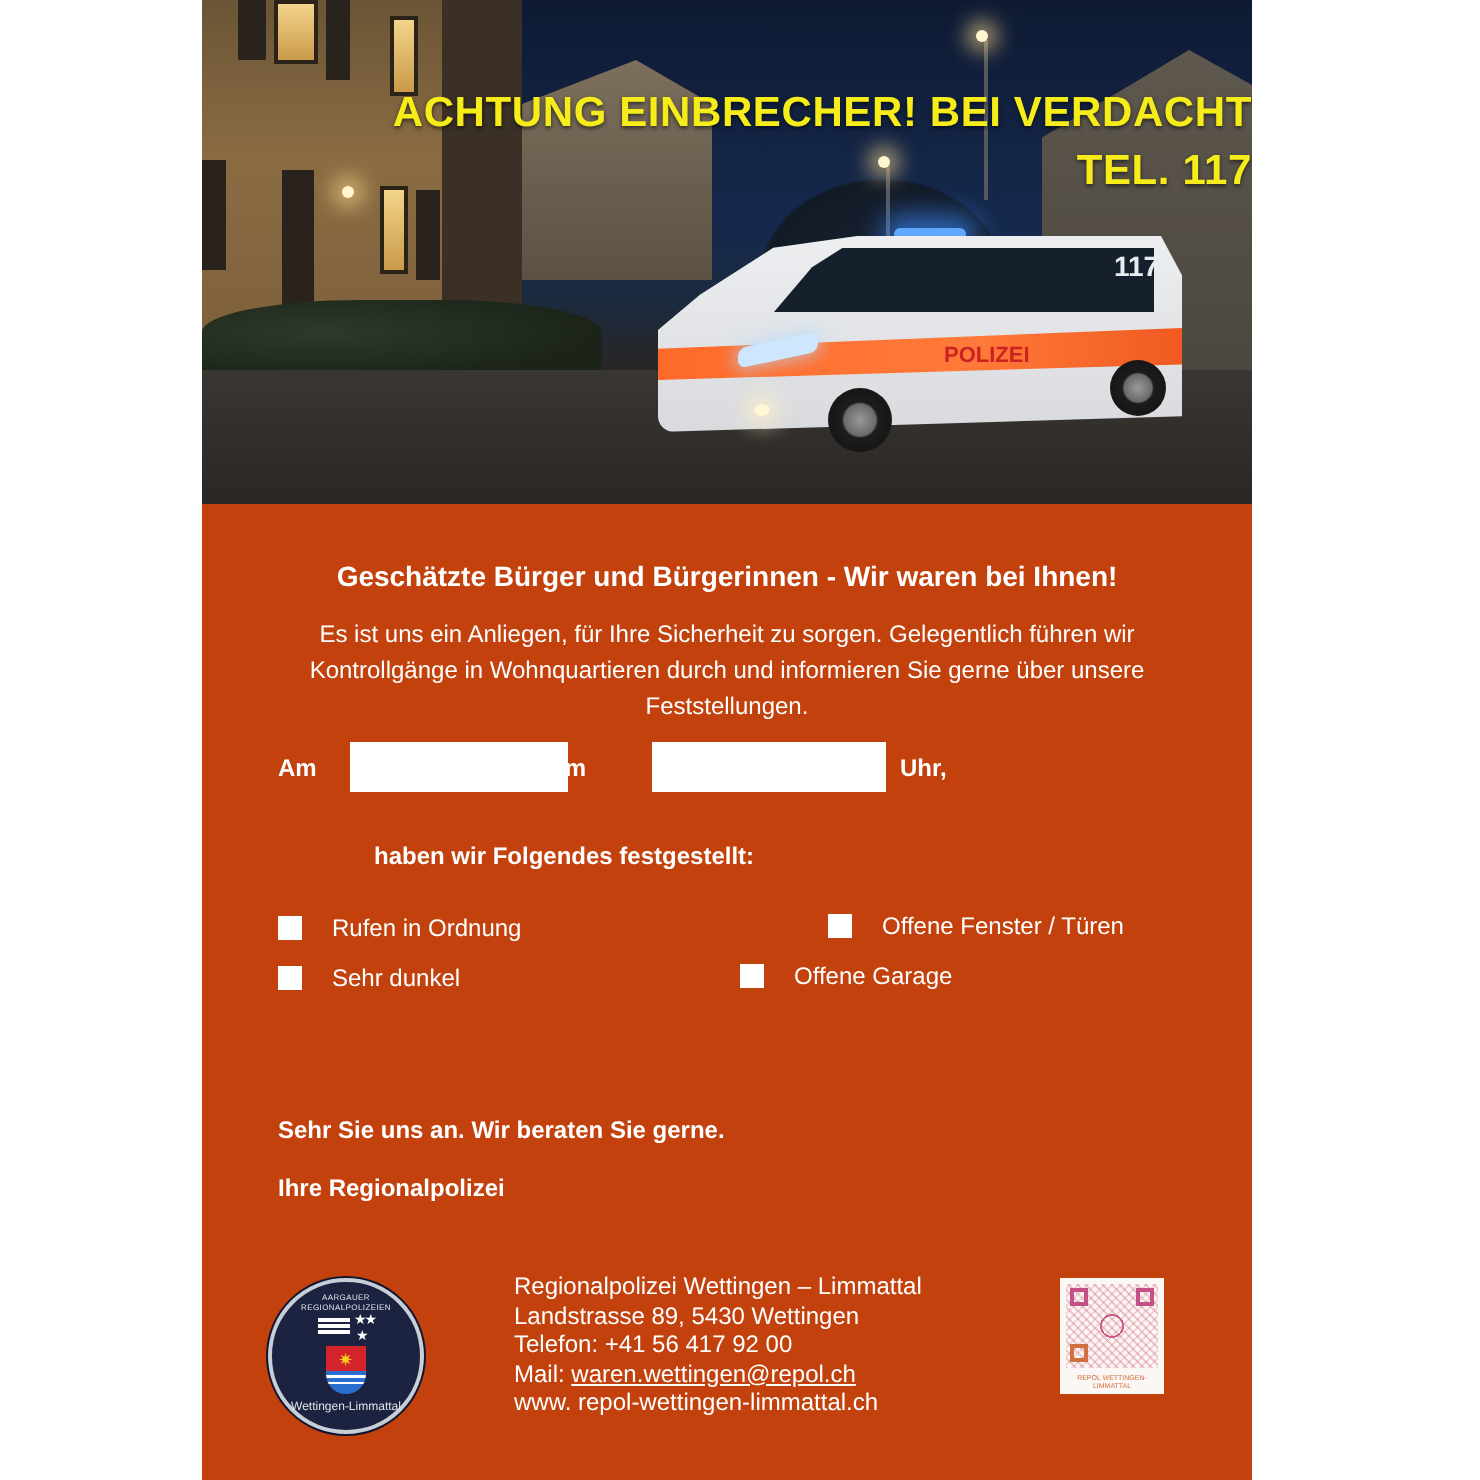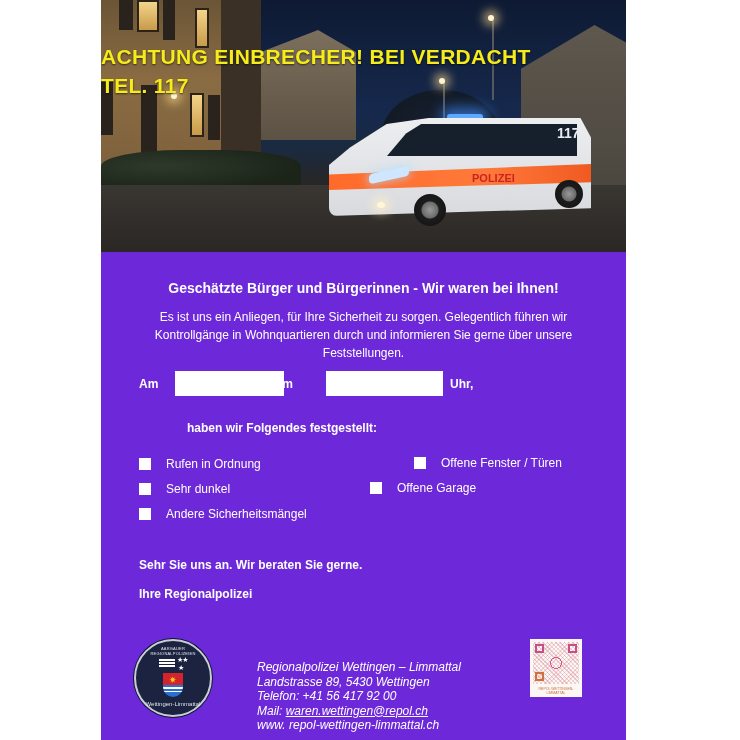--- a/index.html
+++ b/index.html
@@ -44,26 +44,26 @@
           background: radial-gradient(circle,#9a9a9a 0%,#6a6a6a 35%,#1c1c1c 40%,#111 100%); }
   .van .beacon { position: absolute; left: 118px; top: 14px; width: 36px; height: 6px; border-radius: 3px;
           background: #5fa8ff; box-shadow: 0 0 14px 6px rgba(60,140,255,0.7); }
   .van .polizei { position: absolute; left: 143px; top: 72px; font-weight: bold; font-size: 11px; color: #c22; }
   .van .num { position: absolute; left: 228px; top: 25px; font-weight: bold; font-size: 14px; color: #e8ecf0; }
   .van .headlight { position: absolute; left: 40px; top: 70px; width: 40px; height: 10px;
           background: #cfe6ff; border-radius: 4px; box-shadow: 0 0 8px 2px rgba(180,220,255,0.6); transform: skewY(-12deg); }
   .van .fog { position: absolute; left: 48px; top: 102px; width: 8px; height: 6px; border-radius: 50%; background: #fff6d6;
           box-shadow: 0 0 10px 5px rgba(255,240,200,0.7); }
 
-  .headline { position: absolute; left: 0; top: 42px; width: 525px; text-align: left;
+  .headline { position: absolute; left: 0; top: 42px; width: 525px; text-align: right;
           color: #f5ec1a; font-weight: bold; font-size: 21px; line-height: 29px; letter-spacing: 0.3px;
           text-shadow: 0 1px 2px rgba(0,0,0,0.6); }
 
   
-  .panel { position: absolute; left: 0; top: 252px; width: 525px; height: 488px; background: #6d28d9; color: #ffffff; }
+  .panel { position: absolute; left: 0; top: 252px; width: 525px; height: 488px; background: #c2410c; color: #ffffff; }
 
   .greeting { position: absolute; left: 0; top: 28px; width: 525px; text-align: center;
           font-weight: bold; font-size: 14px; }
   .intro { position: absolute; left: 35px; top: 56px; width: 455px; text-align: center;
           font-size: 12px; line-height: 18px; }
 
   .dt-row { position: absolute; left: 0; top: 119px; width: 525px; height: 25px; }
   .dt-row .lbl { position: absolute; top: 6px; font-weight: bold; font-size: 12px; }
   .dt-row input { position: absolute; top: 0; height: 25px; border: none; background: #ffffff; outline: none;
           font-family: "Liberation Sans", sans-serif; font-size: 12px; padding: 0 4px; color: #222; }
@@ -83,21 +83,21 @@
   .badge .flag { position: absolute; left: 23px; top: 18px; width: 16px; height: 9px;
           background: repeating-linear-gradient(180deg,#fff 0 2px,#1b2340 2px 3px); }
   .badge .stars { position: absolute; left: 41px; top: 15px; font-size: 7px; color: #fff; letter-spacing: -1px; }
   .badge .shield { position: absolute; left: 27px; top: 32px; width: 20px; height: 24px;
           background: linear-gradient(180deg,#d2242a 0 52%, #2a6fd0 52% 60%, #ffffff 60% 66%, #2a6fd0 66% 74%, #ffffff 74% 80%, #2a6fd0 80%);
           border-radius: 0 0 10px 10px; }
   .badge .sun { position: absolute; left: 33px; top: 34px; font-size: 9px; color: #f5d020; }
   .badge .ring-top { position: absolute; left: 8px; top: 5px; width: 58px; text-align: center; font-size: 4px; color: #dfe3ea; letter-spacing: 0.2px; }
   .badge .ring-bot { position: absolute; left: 8px; top: 60px; width: 58px; text-align: center; font-size: 6px; color: #dfe3ea; }
 
-  .contact { position: absolute; left: 156px; top: 408px; font-size: 12px; line-height: 14.5px; font-style: italic; }
+  .contact { position: absolute; left: 156px; top: 384px; font-size: 12px; line-height: 14.5px; }
   .contact a { color: #ffffff; text-decoration: underline; }
 
   .qr { position: absolute; left: 429px; top: 387px; width: 52px; height: 58px; background: #fbf7f4; padding: 3px; }
   .qr .code { position: absolute; left: 3px; top: 3px; width: 46px; height: 42px;
           background:
             radial-gradient(circle at 50% 50%, transparent 5px, #d05a8a 5px 6px, transparent 6px),
             repeating-linear-gradient(45deg, rgba(200,110,160,0.35) 0 1px, transparent 1px 3px),
             repeating-linear-gradient(-45deg, rgba(230,140,110,0.30) 0 1px, transparent 1px 3px); }
   .qr .fin { position: absolute; width: 9px; height: 9px; border: 2px solid #c45088; }
   .qr .cap { position: absolute; left: 2px; top: 48px; width: 48px; text-align: center; font-size: 3.5px; color: #d07040; }
@@ -163,24 +163,20 @@
     <div class="found">haben wir Folgendes festgestellt:</div>
 
     <label class="check" style="left:38px;top:204px;">
       <span class="box"></span>
       <span class="txt">Rufen in Ordnung</span>
     </label>
     <label class="check" style="left:38px;top:229px;">
       <span class="box"></span>
       <span class="txt">Sehr dunkel</span>
     </label>
-    <label class="check" style="left:38px;top:254px;">
-      <span class="box"></span>
-      <span class="txt">Andere Sicherheitsmängel</span>
-    </label>
     <label class="check" style="left:269px;top:203px;margin-left:44px;">
       <span class="box"></span>
       <span class="txt">Offene Fenster / Türen</span>
     </label>
     <label class="check" style="left:269px;top:228px;">
       <span class="box"></span>
       <span class="txt">Offene Garage</span>
     </label>
 
     <div class="call">Sehr Sie uns an. Wir beraten Sie gerne.</div>

